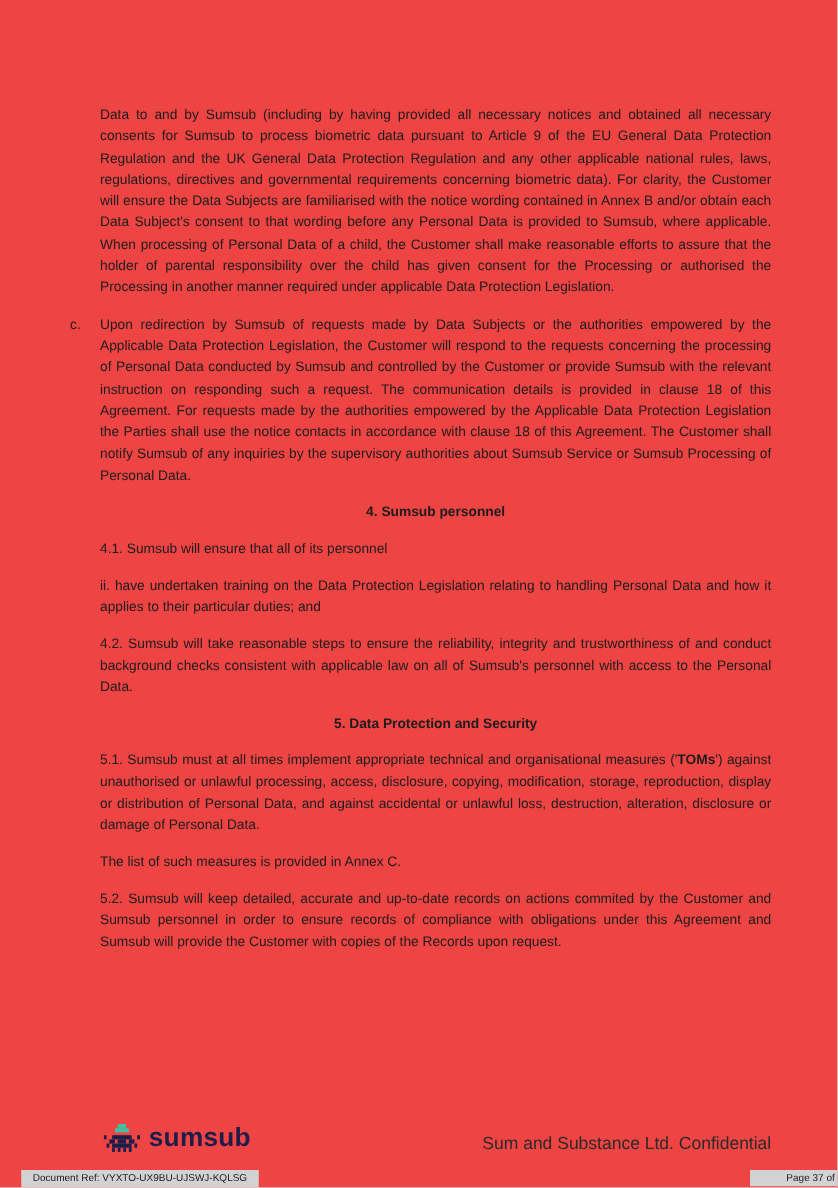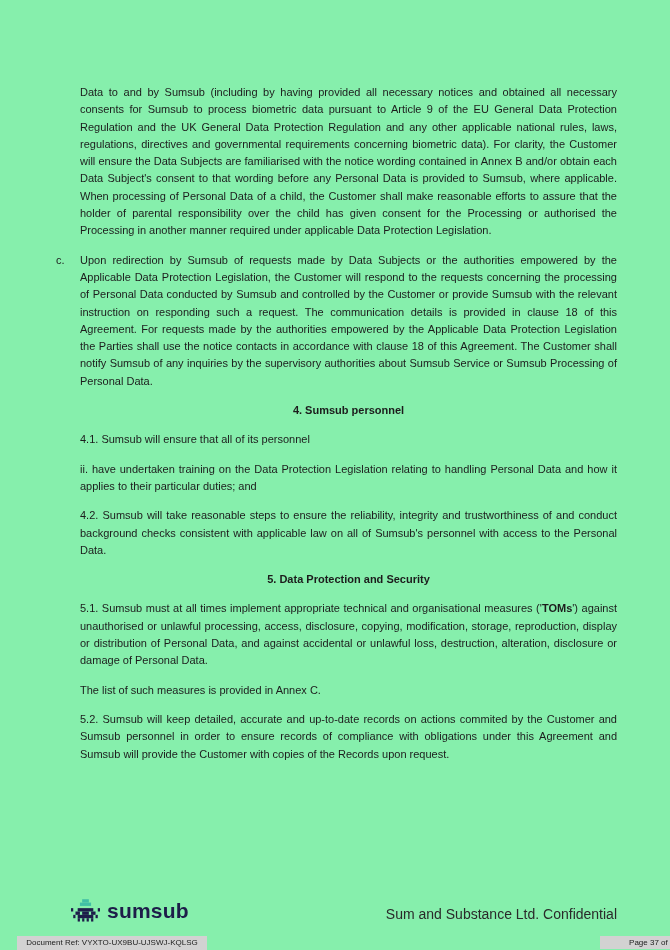--- a/index.html
+++ b/index.html
@@ -1,33 +1,33 @@
 <!DOCTYPE html>
 <html><head>
 <meta charset="utf-8">
 <style>
   html,body { margin:0; padding:0; background:#ffffff; }
   .page {
-    position:relative; width:670px; height:950px; background:#86efac;
+    position:relative; width:670px; height:950px; background:#ef4444;
     font-family:"Liberation Sans", sans-serif; color:#1c1c1c; overflow:hidden;
   }
   .content {
     position:absolute; top:84px; left:80px; width:537px;
     font-size:11px; line-height:17.3px; text-align:justify;
   }
   .content p { margin:0 0 12px 0; }
   .indent { margin-left:37px; }
   .item { position:relative; margin-left:37px; }
   .item .marker { position:absolute; left:-24px; top:0; text-align:left; }
   .heading { font-weight:bold; text-align:center; margin:16px 0 12px 0; }
   .first-heading { margin-top:17px; }
   b.inline-bold { font-weight:bold; }
 
   
-  .footer-logo { position:absolute; left:71px; top:899px; display:flex; align-items:center; gap:7px; }
+  .footer-logo { position:absolute; left:83px; top:899px; display:flex; align-items:center; gap:7px; }
   .logo-icon { display:block; }
   .logo-word { font-size:21px; font-weight:700; color:#1d1d49; letter-spacing:0.2px; line-height:1; padding-bottom:3px; }
   .confidential { position:absolute; right:53px; top:906px; font-size:14px; color:#2a2a2a; }
 
   
   .refbox {
     position:absolute; left:17px; top:936px; width:190px; height:30px;
     background:#d2d2d2; font-size:8px; line-height:13px; text-align:center; color:#1c1c1c;
   }
   .pagebox {

